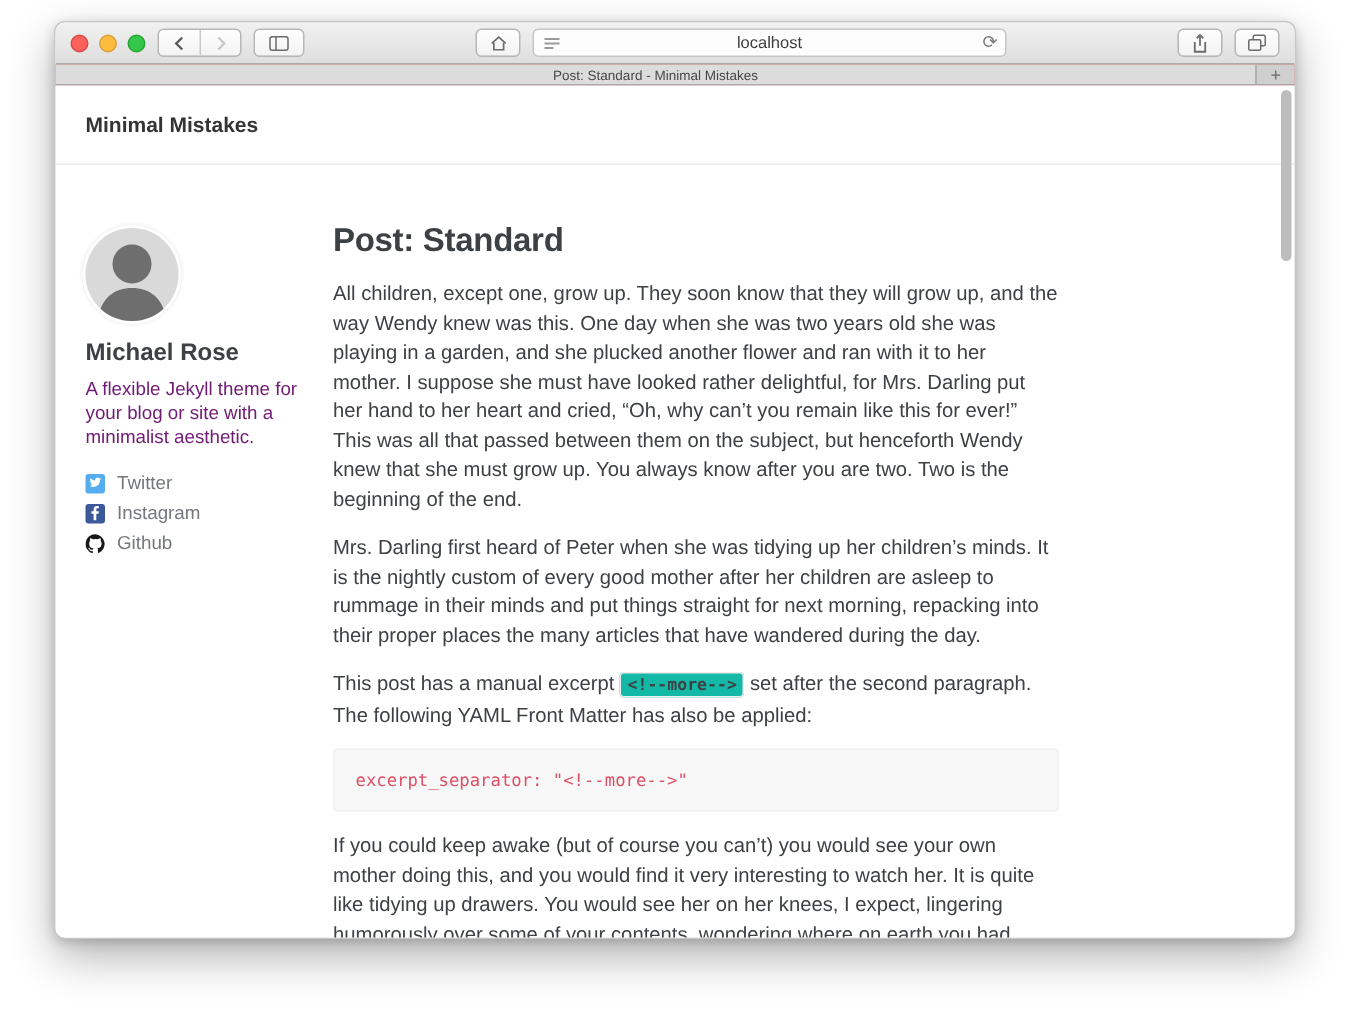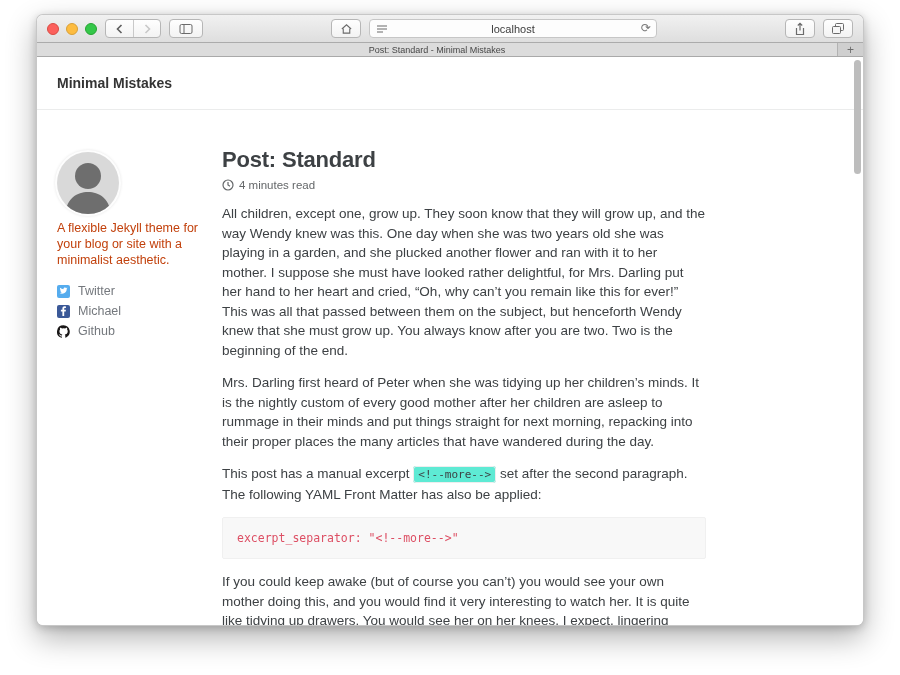--- a/index.html
+++ b/index.html
@@ -26,21 +26,21 @@
   .light.green{ background:#34c749; border:1px solid #27a532; }
   .tbtn{
     height:19px; background:linear-gradient(#fefefe,#f3f3f3); border:1px solid #b6b6b6;
     border-radius:4px; display:flex; align-items:center; justify-content:center; color:#5c5c5c;
   }
   .navgroup{ display:flex; height:19px; border:1px solid #b6b6b6; border-radius:4px; overflow:hidden; background:linear-gradient(#fefefe,#f3f3f3); }
   .navgroup .seg{ width:27px; display:flex; align-items:center; justify-content:center; }
   .navgroup .seg + .seg{ border-left:1px solid #c9c9c9; }
   .spacer{ flex:1; }
   .urlfield{
-    position:relative; width:288px; height:19px; background:#fdfdfd; border:1px solid #c6c6c6;
+    position:relative; width:316px; height:19px; background:#fdfdfd; border:1px solid #c6c6c6;
     border-radius:4px; display:flex; align-items:center; justify-content:center;
     font-size:11px; color:#3c3c3c;
   }
   .urlfield .reader{ position:absolute; left:6px; top:4px; }
   .urlfield .refresh{ position:absolute; right:5px; top:1px; font-size:12px; color:#7a7a7a; }
 
   
   .tabbar{ height:14px; display:flex; background:#b91c1c; border-bottom:1px solid #a9a9a9; }
   .tab{ flex:1; background:#dcdcdc; display:flex; align-items:center; justify-content:center;
         font-size:9px; color:#474747; }
@@ -60,34 +60,34 @@
   .breadcrumb a{ color:#64a6d8; text-decoration:none; cursor:pointer; }
   .breadcrumb .current{ font-weight:bold; color:#3d4144; }
 
   .layout{ display:flex; margin-top:12px; }
 
   
   .author-col{ width:185px; padding-left:20px; flex:none; }
   .avatar{ width:62px; height:62px; border-radius:50%; background:#d9d9d9; margin-top:30px;
            box-shadow:0 0 0 2px rgba(255,255,255,.9), 0 0 3px 2px rgba(0,0,0,.10); overflow:hidden; }
   .author-name{ margin-top:13px; font-size:16px; font-weight:bold; color:#3d4144; }
-  .author-bio{ margin-top:6px; font-size:12.5px; line-height:16px; color:#c2410c; }
+  .author-bio{ margin-top:6px; font-size:12.5px; line-height:16px; color:#701a75; }
   .author-links{ margin-top:13px; list-style:none; }
   .author-links li{ display:flex; align-items:center; gap:8px; height:20px; cursor:pointer; }
   .author-links .lbl{ font-size:12.5px; color:#74787d; }
   .brand{ width:13px; height:13px; border-radius:2px; display:flex; align-items:center; justify-content:center; flex:none; }
 
   
   .article-col{ width:484px; flex:none; color:#3d4144; }
   .article-col h1{ margin-top:25px; font-size:22px; font-weight:bold; letter-spacing:-.2px; }
   .meta{ margin-top:6px; display:flex; align-items:center; gap:5px; font-size:11.5px; color:#646769; }
   .article-col p{ margin-top:13px; font-size:13.5px; line-height:19.5px; }
   code.inline{
     font-family:"DejaVu Sans Mono","Liberation Mono",monospace; font-size:11px;
-    background:#5eead4; border:1px solid #ededee; border-radius:3px; padding:1px 4px; color:#3d4144;
+    background:#14b8a6; border:1px solid #ededee; border-radius:3px; padding:1px 4px; color:#3d4144;font-weight:bold;
   }
   .codeblock{
     margin-top:13px; background:#f8f8f8; border:1px solid #f0f0f0; border-radius:2px;
     padding:13px 14px; font-family:"DejaVu Sans Mono","Liberation Mono",monospace;
     font-size:11.5px; color:#dd4f64; white-space:pre;
   }
   svg{ display:block; }
 </style>
 </head>
 <body>
@@ -177,56 +177,50 @@
 
       <div class="layout">
 
         <aside class="author-col">
           <div class="avatar">
             <svg width="62" height="62" viewBox="0 0 62 62">
               <circle cx="31" cy="24" r="13" fill="#6e6e6e"></circle>
               <path d="M8 62c2-16 12-22 23-22s21 6 23 22z" fill="#6e6e6e"></path>
             </svg>
           </div>
+          <div class="author-name">Michael Rose</div>
           <div class="author-bio">A flexible Jekyll theme for your blog or site with a minimalist aesthetic.</div>
           <ul class="author-links">
             <li>
               <span class="brand" style="background:#55acee">
                 <svg width="9" height="8" viewBox="0 0 12 10">
                   <path d="M11.5 1.2c-.4.2-.9.3-1.3.4.5-.3.8-.7 1-1.2-.5.3-1 .5-1.5.6C9.2.5 8.6.2 8 .2 6.8.2 5.9 1.1 5.9 2.2c0 .2 0 .3.1.5C4.2 2.6 2.7 1.8 1.6.7c-.2.3-.3.7-.3 1 0 .7.4 1.4 1 1.7-.4 0-.7-.1-1-.3 0 1 .7 1.8 1.7 2-.2 0-.4.1-.6.1h-.5c.3.8 1.1 1.4 2 1.4-.7.6-1.7.9-2.7.9H.7c1 .6 2.1 1 3.4 1 4 0 6.2-3.3 6.2-6.2v-.3c.4-.3.8-.7 1.2-1.1z" fill="#ffffff"></path>
                 </svg>
               </span>
               <span class="lbl">Twitter</span>
             </li>
             <li>
               <span class="brand" style="background:#3b5998">
                 <svg width="9" height="10" viewBox="0 0 9 10">
                   <path d="M5.2 10V5.5h1.5l.2-1.7H5.2V2.7c0-.5.1-.8.8-.8h.9V.4C6.7.4 6.2.3 5.6.3 4.3.3 3.4 1.1 3.4 2.5v1.3H1.9v1.7h1.5V10z" fill="#ffffff"></path>
                 </svg>
               </span>
-              <span class="lbl">Michael</span>
+              <span class="lbl">Instagram</span>
             </li>
             <li>
               <svg width="13" height="13" viewBox="0 0 16 16">
                 <path fill="#191717" d="M8 .2a8 8 0 00-2.5 15.6c.4.1.5-.2.5-.4v-1.4c-2.2.5-2.7-1-2.7-1-.4-.9-.9-1.2-.9-1.2-.7-.5.1-.5.1-.5.8.1 1.2.8 1.2.8.7 1.3 1.9.9 2.4.7 0-.5.3-.9.5-1.1-1.8-.2-3.6-.9-3.6-4 0-.9.3-1.6.8-2.1 0-.2-.4-1 .1-2.1 0 0 .7-.2 2.2.8a7.5 7.5 0 014 0c1.5-1 2.2-.8 2.2-.8.5 1.1.1 1.9.1 2.1.5.5.8 1.2.8 2.1 0 3.1-1.8 3.8-3.6 4 .3.2.6.7.6 1.4v2.1c0 .2.1.5.5.4A8 8 0 008 .2z"></path>
               </svg>
               <span class="lbl">Github</span>
             </li>
           </ul>
         </aside>
 
         <article class="article-col">
           <h1>Post: Standard</h1>
-          <div class="meta">
-            <svg width="12" height="12" viewBox="0 0 12 12">
-              <circle cx="6" cy="6" r="5" fill="none" stroke="#646769" stroke-width="1.2"></circle>
-              <polyline points="6,3 6,6 8,7.2" fill="none" stroke="#646769" stroke-width="1.2"></polyline>
-            </svg>
-            <span>4 minutes read</span>
-          </div>
 
           <p>All children, except one, grow up. They soon know that they will grow up, and the way Wendy knew was this. One day when she was two years old she was playing in a garden, and she plucked another flower and ran with it to her mother. I suppose she must have looked rather delightful, for Mrs. Darling put her hand to her heart and cried, “Oh, why can’t you remain like this for ever!” This was all that passed between them on the subject, but henceforth Wendy knew that she must grow up. You always know after you are two. Two is the beginning of the end.</p>
           <p>Mrs. Darling first heard of Peter when she was tidying up her children’s minds. It is the nightly custom of every good mother after her children are asleep to rummage in their minds and put things straight for next morning, repacking into their proper places the many articles that have wandered during the day.</p>
           <p><span>This post has a manual excerpt </span><code class="inline">&lt;!--more--&gt;</code><span> set after the second paragraph. The following YAML Front Matter has also be applied:</span></p>
 
           <div class="codeblock">excerpt_separator: "&lt;!--more--&gt;"</div>
 
           <p>If you could keep awake (but of course you can’t) you would see your own mother doing this, and you would find it very interesting to watch her. It is quite like tidying up drawers. You would see her on her knees, I expect, lingering humorously over some of your contents, wondering where on earth you had picked this thing up, making discoveries sweet and not so sweet, pressing this to her cheek as if it were as nice as a kitten, and hurriedly stowing that out of sight. When you wake in the morning, the naughtiness and evil passions with which you went to</p>
         </article>
 

